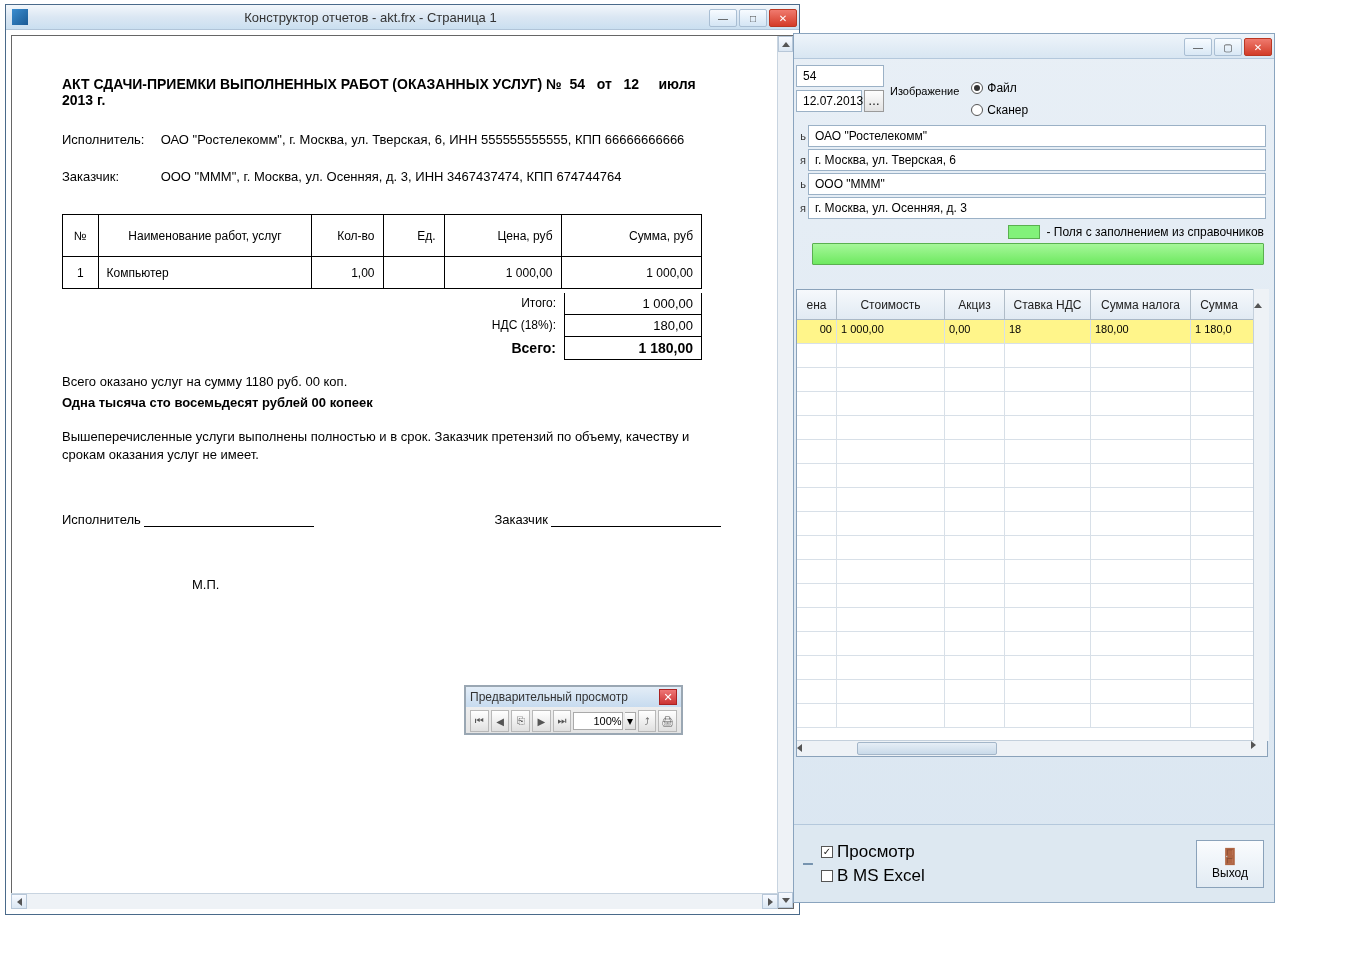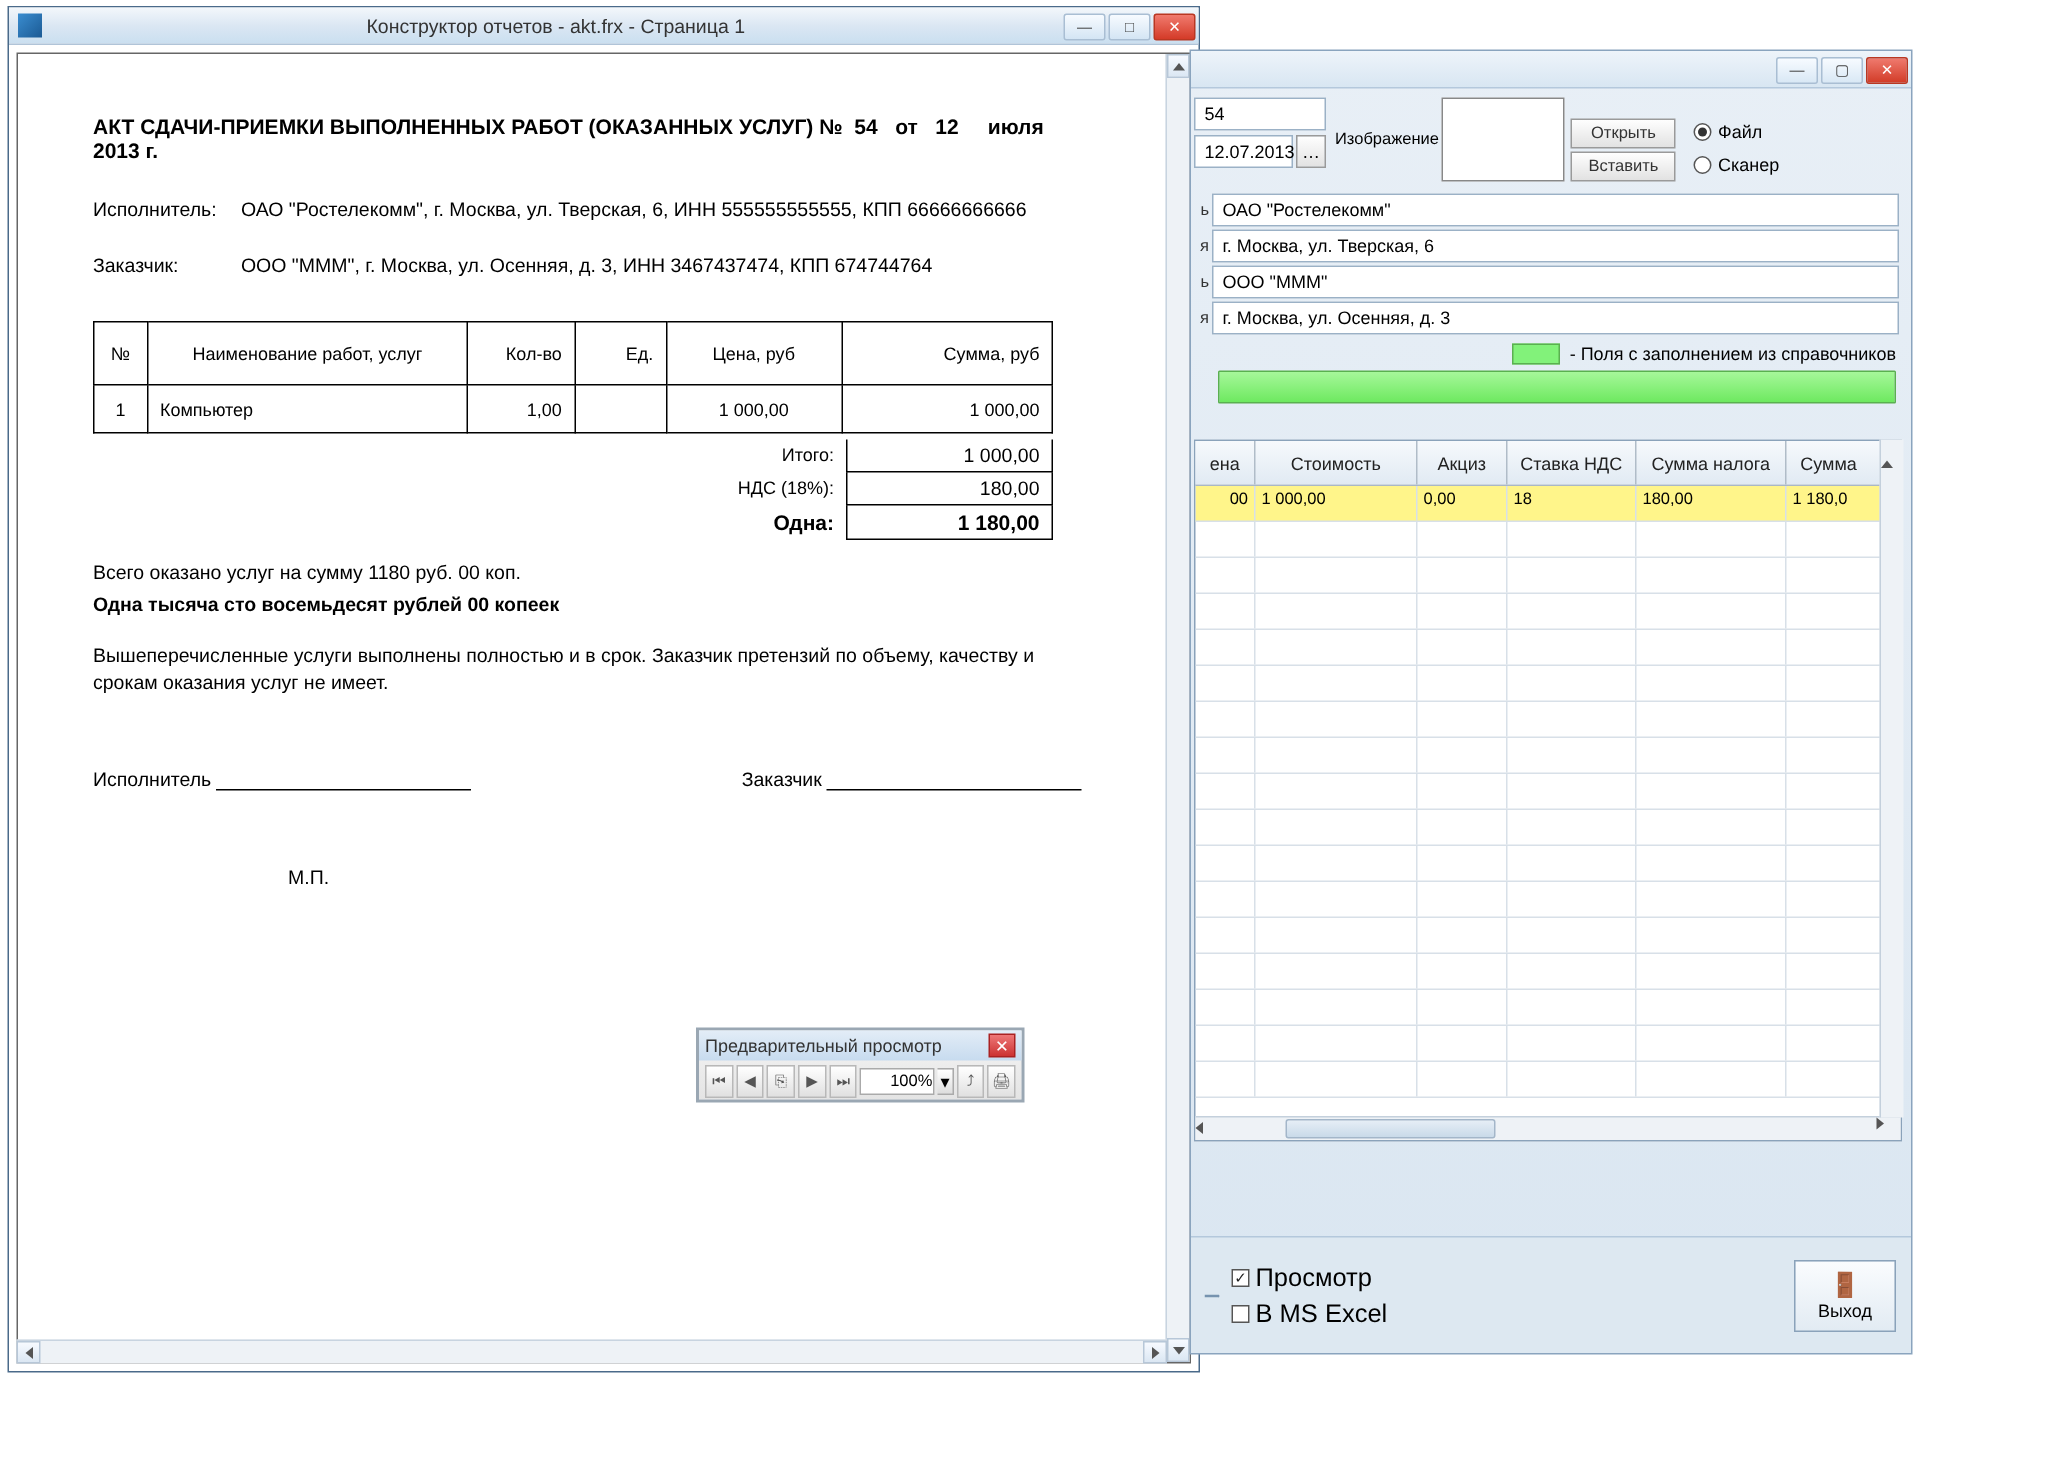--- a/index.html
+++ b/index.html
@@ -81,21 +81,21 @@
 .akt-line { margin-bottom: 22px; }
 .akt-label { display:inline-block; width: 95px; }
 .akt-table { border-collapse: collapse; width: 640px; margin-bottom:4px;}
 .akt-table th, .akt-table td { border: 1px solid #000; padding: 6px 8px; font-size:12px;}
 .akt-table th { font-weight: normal; text-align:center; height:42px;}
 .akt-table td { height:32px;}
 .akt-table .num { width:35px; text-align:center;}
 .akt-table .name { width:210px;}
 .akt-table .qty { width:70px; text-align:right;}
 .akt-table .unit { width:60px; text-align:right;}
-.akt-table .price { width:115px; text-align:center;}
+.akt-table .price { width:115px; text-align:right;}
 .akt-table .sum { width:138px; text-align:right;}
 .totals-row { display:flex; width:640px;}
 .totals-row .lbl { flex:1; text-align:right; padding:3px 8px; font-size:12px;}
 .totals-row .val { width:138px; text-align:right; padding:3px 8px; border-left:1px solid #000; border-right:1px solid #000; border-bottom:1px solid #000;}
 .totals-row.last .lbl, .totals-row.last .val { font-weight:bold; font-size:14px;}
 .totals-row:first-of-type .val { border-top:1px solid #000;}
 .akt-summary { margin-top:14px; }
 .akt-words { font-weight: bold; margin-top:6px;}
 .akt-note { margin-top:18px; line-height:1.4;}
 .akt-signs { display:flex; margin-top:48px; gap:180px;}
@@ -253,21 +253,21 @@
       </table>
       <div class="totals-row">
         <div class="lbl">Итого:</div>
         <div class="val" style="border-top:none;">1 000,00</div>
       </div>
       <div class="totals-row">
         <div class="lbl">НДС (18%):</div>
         <div class="val">180,00</div>
       </div>
       <div class="totals-row last">
-        <div class="lbl">Одна:</div>
+        <div class="lbl">Всего:</div>
         <div class="val">1 180,00</div>
       </div>
 
       <div class="akt-summary">Всего оказано услуг на сумму 1180 руб. 00 коп.</div>
       <div class="akt-words">Одна тысяча сто восемьдесят рублей 00 копеек</div>
       <div class="akt-note">Вышеперечисленные услуги выполнены полностью и в срок. Заказчик претензий по объему, качеству и срокам оказания услуг не имеет.</div>
 
       <div class="akt-signs">
         <div><span>Исполнитель</span> <span class="sign-line"></span></div>
         <div><span>Заказчик</span> <span class="sign-line"></span></div>
@@ -320,27 +320,20 @@
   <div class="top-form">
     <div class="left-fields">
       <div class="text-input">54</div>
       <div class="date-row">
         <div class="text-input">12.07.2013</div>
         <div class="small-btn-sq">…</div>
       </div>
     </div>
     <div class="mid-image">
       <div class="img-label">Изображение</div>
-      <div style="display:flex;gap:4px;">
-        <div class="img-box"></div>
-        <div class="img-btns">
-          <button class="small-btn">Открыть</button>
-          <button class="small-btn">Вставить</button>
-        </div>
-      </div>
     </div>
     <div class="src-radios">
       <div class="radio-row">
           <span class="radio-dot on"></span>
           <span>Файл</span>
         </div>
       <div class="radio-row">
           <span class="radio-dot"></span>
           <span>Сканер</span>
         </div>

